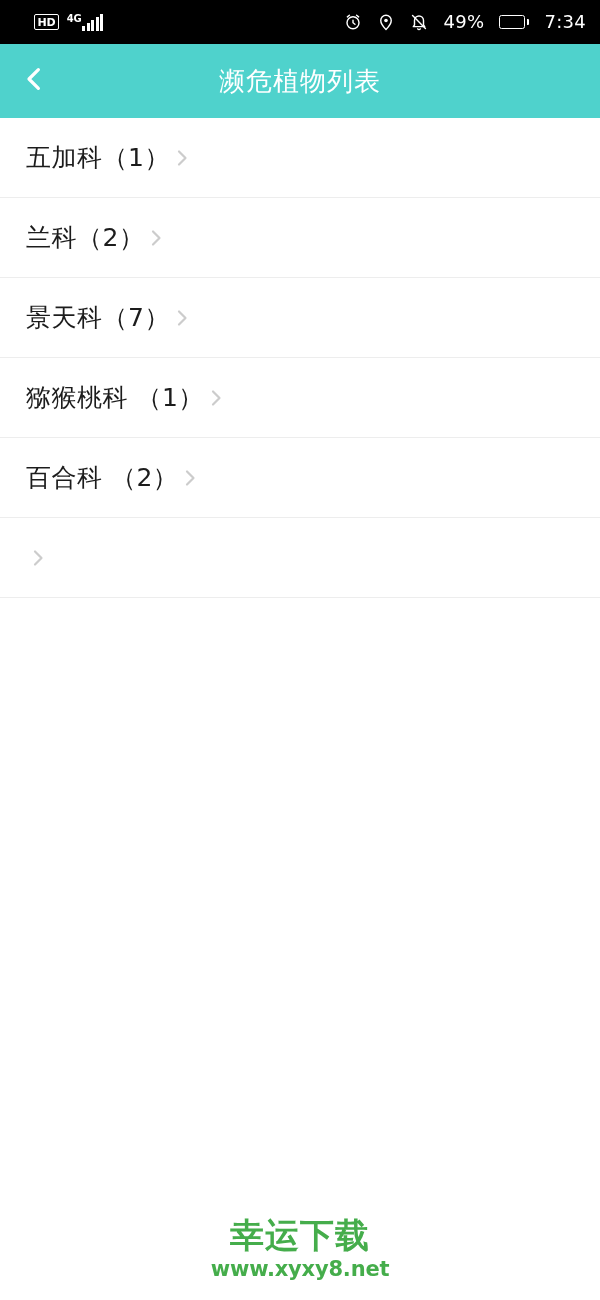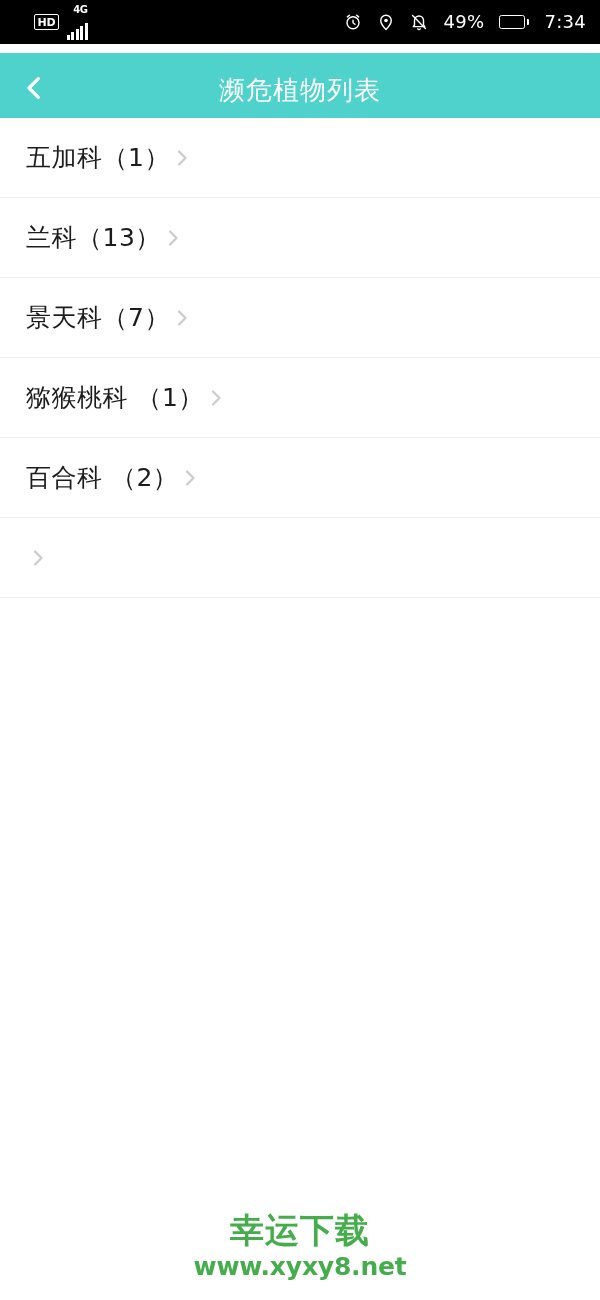--- a/index.html
+++ b/index.html
@@ -41,21 +41,21 @@
     border: 1.6px solid #ffffff;
     border-radius: 2px;
     color: #ffffff;
     font-size: 11px;
     font-weight: 700;
     line-height: 1;
     padding: 1.5px 2.5px;
     letter-spacing: -0.3px;
   }
 
-  .net-block { display: flex; align-items: flex-end; gap: 1px; flex-direction: column; }
+  .net-block { display: flex; align-items: flex-end; gap: 1px; }
   .net-label {
     color: #ffffff;
     font-size: 10px;
     font-weight: 700;
     line-height: 1;
     margin-bottom: 7px;
     letter-spacing: -0.3px;
   }
   .signal-bars { display: flex; align-items: flex-end; gap: 1.5px; height: 17px; }
   .signal-bars i { display: block; width: 3px; background: #ffffff; }
@@ -78,21 +78,21 @@
     border: 1.8px solid #ffffff;
     border-radius: 2.5px;
     padding: 1.5px;
   }
   .battery-fill { height: 100%; width: 49%; background: #ffffff; }
   .battery-cap { width: 2.5px; height: 6px; background: #ffffff; border-radius: 0 1px 1px 0; }
 
   
   .header {
     position: absolute;
-    top: 53px; left: 0;
+    top: 44px; left: 0;
     width: 600px;
     height: 74px;
     background: #4fd2cc;
     display: flex;
     align-items: center;
   }
   .back-button {
     position: absolute;
     left: 8px;
     width: 52px; height: 52px;
@@ -136,21 +136,21 @@
   }
   .wm-title {
     color: #45ad4b;
     font-size: 34px;
     font-weight: 700;
     line-height: 1.18;
     letter-spacing: 1px;
   }
   .wm-url {
     color: #45ad4b;
-    font-size: 25px;
+    font-size: 21px;
     font-weight: 700;
     line-height: 1.2;
     letter-spacing: -0.2px;
     margin-top: 2px;
   }
 </style>
 </head>
 <body>
 
 <div id="app">
@@ -218,21 +218,21 @@
     <div class="list-row">
       <span class="row-label">五加科（1）</span>
       <span class="chevron-right">
         <svg width="24" height="24" viewBox="0 0 24 24" fill="none" stroke="#cccccc" stroke-width="2.2" stroke-linecap="round" stroke-linejoin="round">
           <path d="M9 5.5 15.5 12 9 18.5"></path>
         </svg>
       </span>
     </div>
 
     <div class="list-row">
-      <span class="row-label">兰科（13）</span>
+      <span class="row-label">兰科（2）</span>
       <span class="chevron-right">
         <svg width="24" height="24" viewBox="0 0 24 24" fill="none" stroke="#cccccc" stroke-width="2.2" stroke-linecap="round" stroke-linejoin="round">
           <path d="M9 5.5 15.5 12 9 18.5"></path>
         </svg>
       </span>
     </div>
 
     <div class="list-row">
       <span class="row-label">景天科（7）</span>
       <span class="chevron-right">

